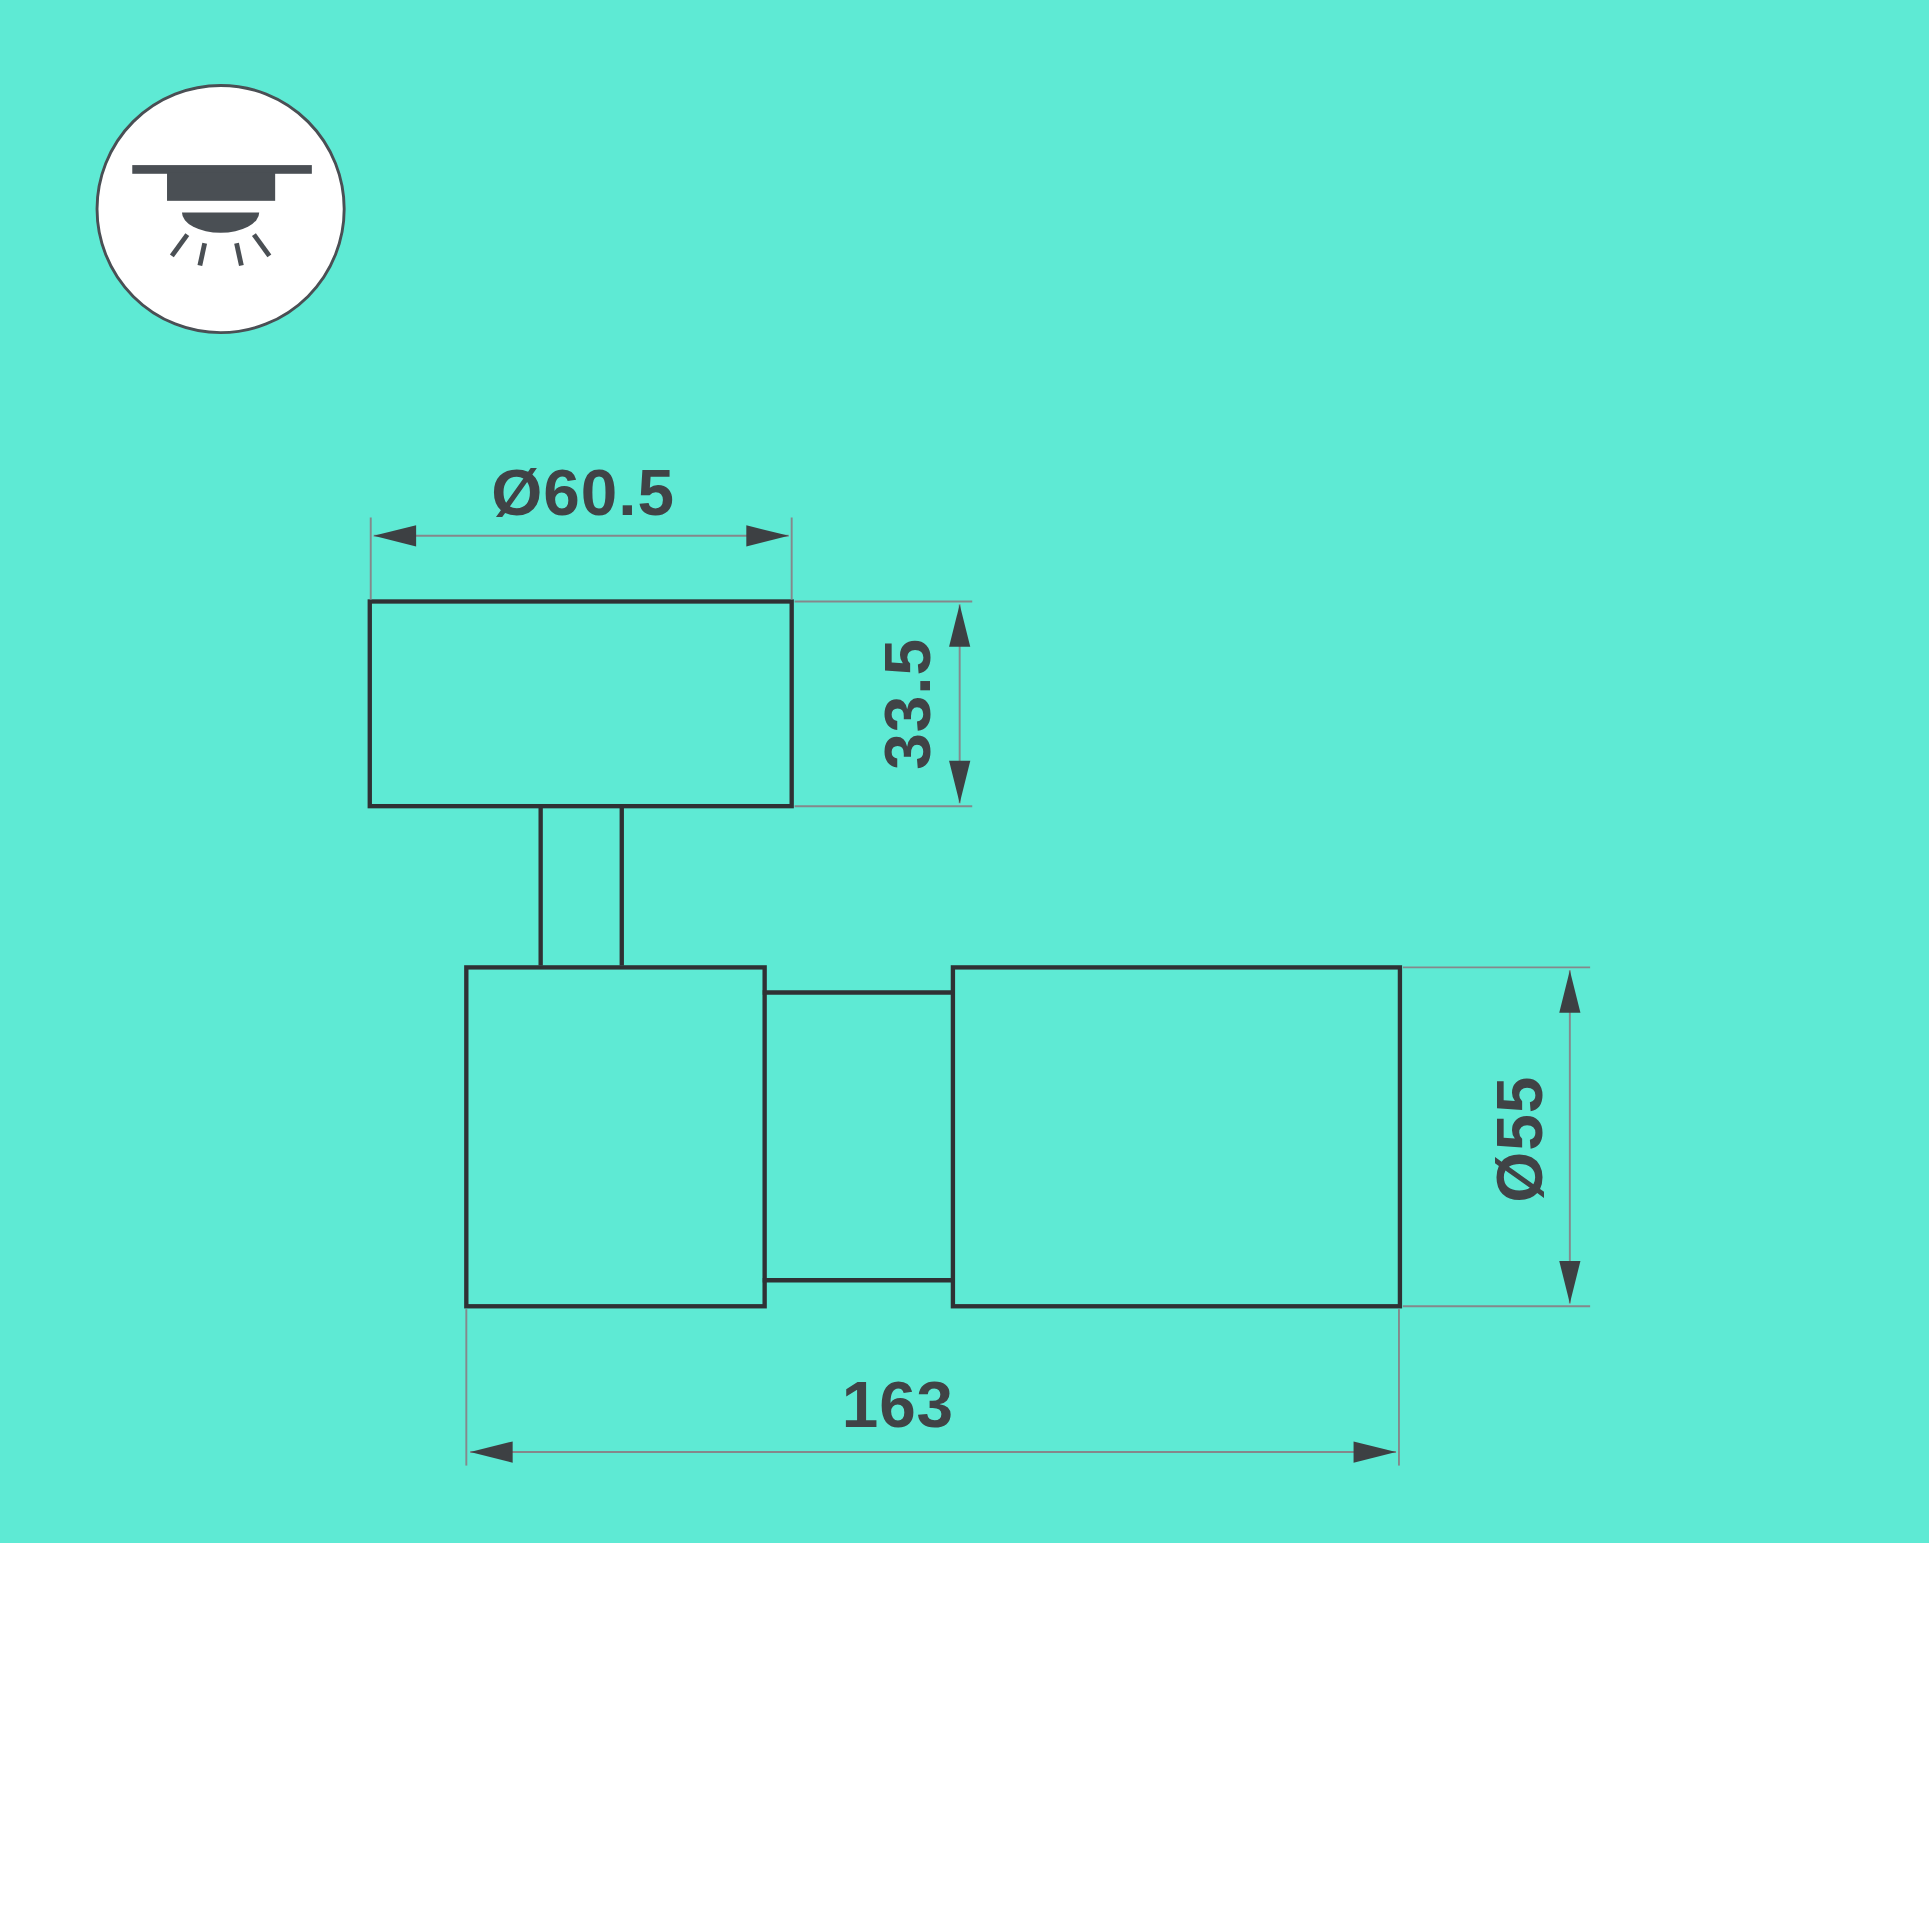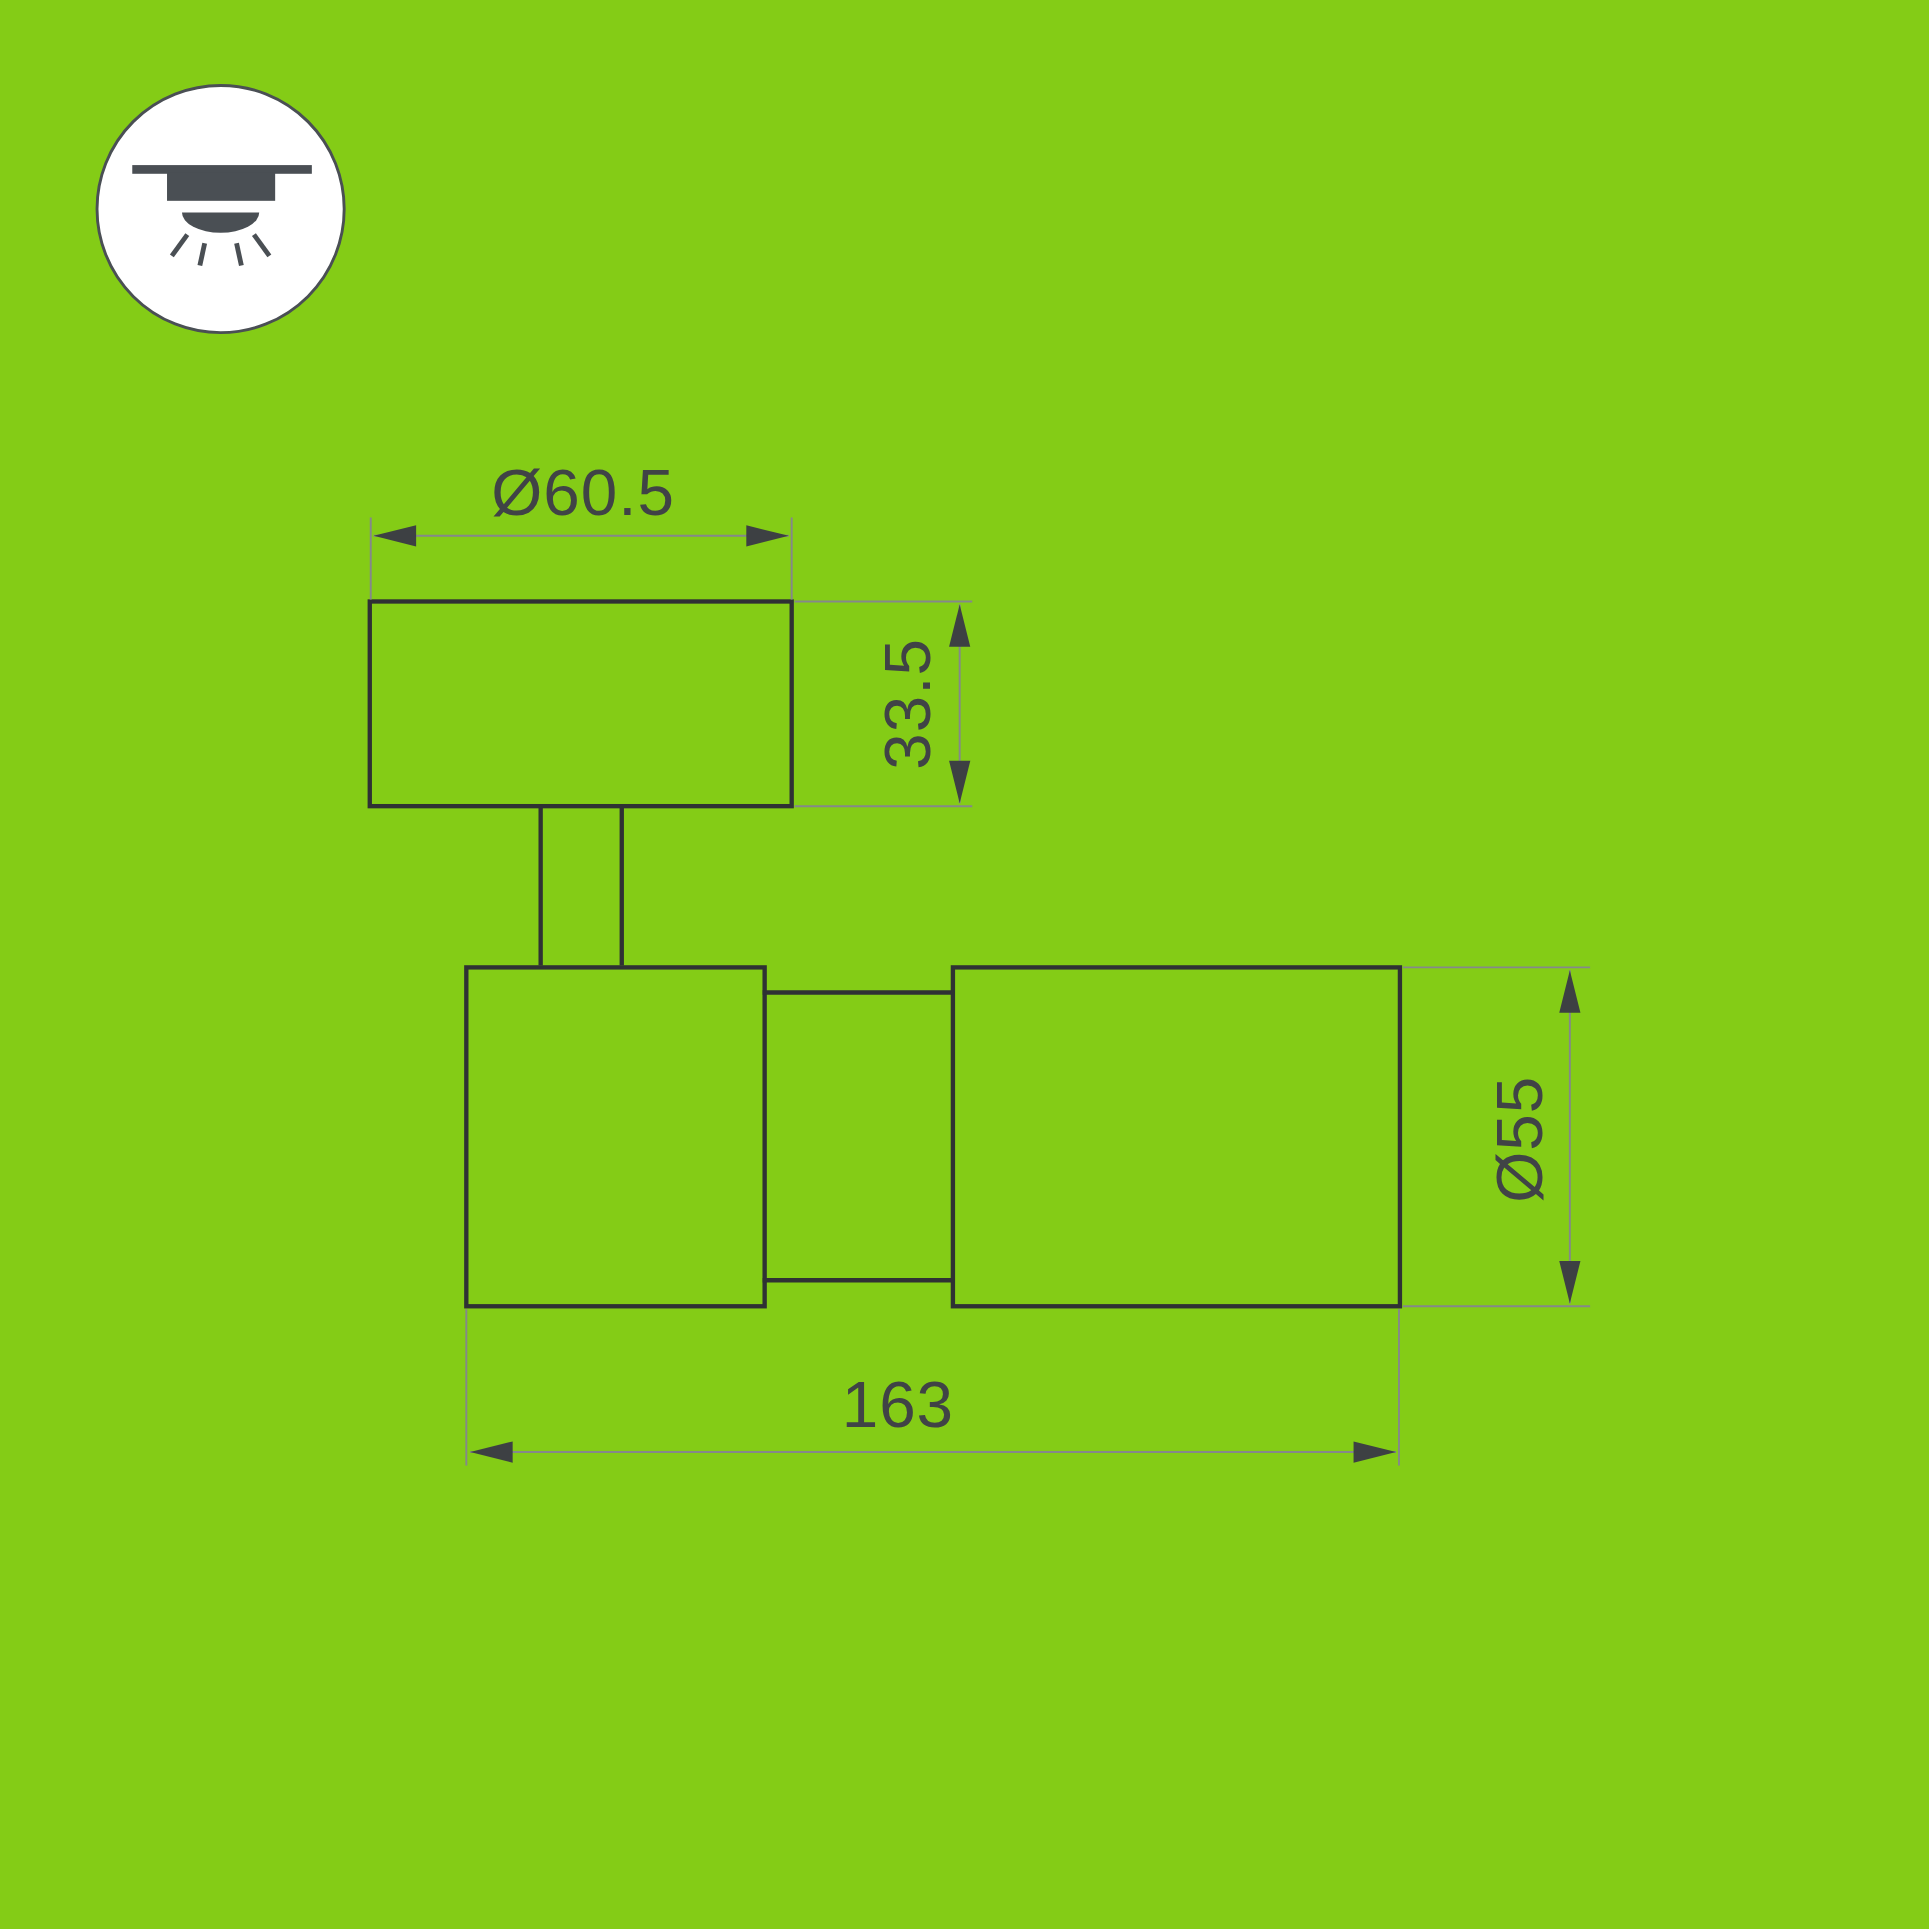--- a/index.html
+++ b/index.html
@@ -3,23 +3,24 @@
 <meta charset="utf-8">
 <style>
   html, body {
     margin: 0;
     padding: 0;
     background: #ffffff;
   }
   .canvas {
     position: relative;
     width: 1929px;
-    height: 1929px;
-    background: #84cc16;
+    height: 1543px;
+    background: #5eead4;
     overflow: hidden;
+    font-weight: bold;
   }
   svg {
     display: block;
     width: 1929px;
     height: 1929px;
   }
   .dim-label {
     font-family: "Liberation Sans", "DejaVu Sans", sans-serif;
     font-size: 68px;
     letter-spacing: 1px;

